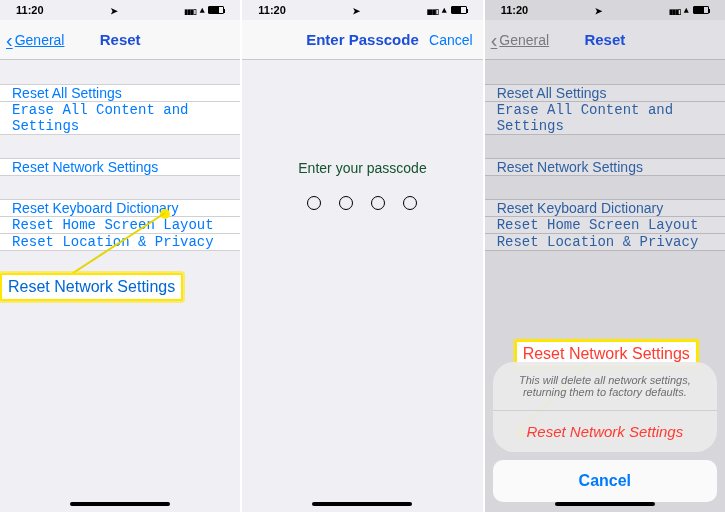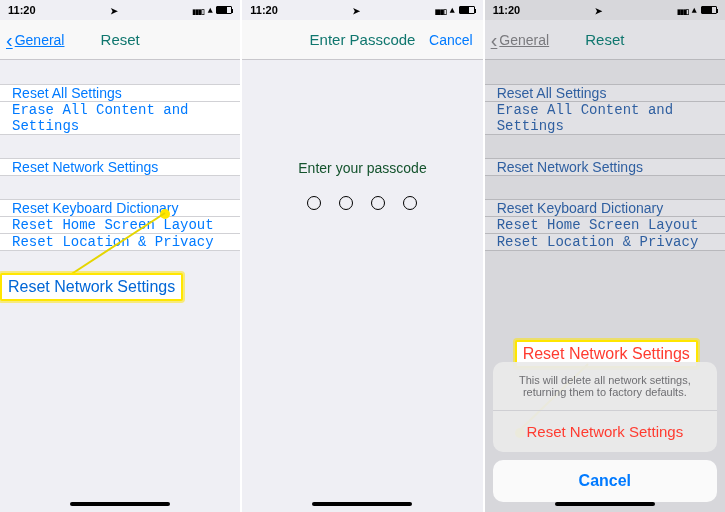--- a/index.html
+++ b/index.html
@@ -21,21 +21,21 @@
   }
   .phone.dimmed { background: #d7d7db; }
   .phone.dimmed .row { background: #e1e1e5; border-color: #b8b8bc; }
   .phone.dimmed .nav { background: #e1e1e5; border-color: #b8b8bc; }
   .phone.dimmed .row-link { color: #2f5fa0; }
   .status {
     height: 20px;
     display: flex;
     align-items: center;
     justify-content: space-between;
-    padding: 0 8px;
+    padding: 0 16px;
     font-size: 11px;
     font-weight: 600;
     color: #000;
   }
   .status .icons { display: flex; gap: 4px; align-items: center; }
   .bar-icon, .wifi-icon, .batt-icon { display:inline-block; }
   .bar-icon::before { content:"▮▮▮▯"; font-size:7px; letter-spacing:-1px; }
   .wifi-icon::before { content:"\25BE"; font-size:9px; transform:rotate(180deg); display:inline-block;}
   .batt-icon { width:16px; height:8px; border:1px solid #000; border-radius:1px; position:relative;}
   .batt-icon::after { content:""; position:absolute; right:-2px; top:2px; width:1px; height:4px; background:#000;}
@@ -44,21 +44,21 @@
   .nav {
     height: 40px;
     background: #f8f8f8;
     border-bottom: 1px solid #c8c7cc;
     display: flex;
     align-items: center;
     justify-content: center;
     position: relative;
     font-size: 15px;
   }
-  .nav-title { font-weight: 400; color: #0f766e; }
+  .nav-title { font-weight: 700; color: #1d4ed8; }
   .nav-back {
     position: absolute; left: 6px; top: 0; bottom: 0;
     display: flex; align-items: center; gap: 2px;
     color: #007aff; font-size: 14px; text-decoration: underline;
   }
   .nav-back.dim { color: #7a7a7e; }
   .nav-right {
     position:absolute; right:10px; top:0; bottom:0;
     display:flex; align-items:center;
     color:#007aff; font-size:14px;
@@ -89,22 +89,23 @@
   .pass-label { font-size:14px; color:#14532d; margin-bottom:20px; }
   .dots { display:flex; gap:18px; }
   .dot { width:14px; height:14px; border:1px solid #000; border-radius:50%; }
   
   .sheet {
     position:absolute; left:8px; right:8px; bottom:10px;
     display:flex; flex-direction:column; gap:8px;
   }
   .sheet-group {
     background:#eaeaeaf0;
-    border-radius:10px;
+    border-radius:21px;
     overflow:hidden;
+    font-style:italic;
   }
   .sheet-msg {
     font-size:11px; color:#6e6e72; text-align:center;
     padding:12px 16px;
     border-bottom:1px solid #cfcfd3;
   }
   .sheet-btn {
     text-align:center; padding:12px; font-size:15px;
   }
   .sheet-btn.red { color:#ff3b30; }

